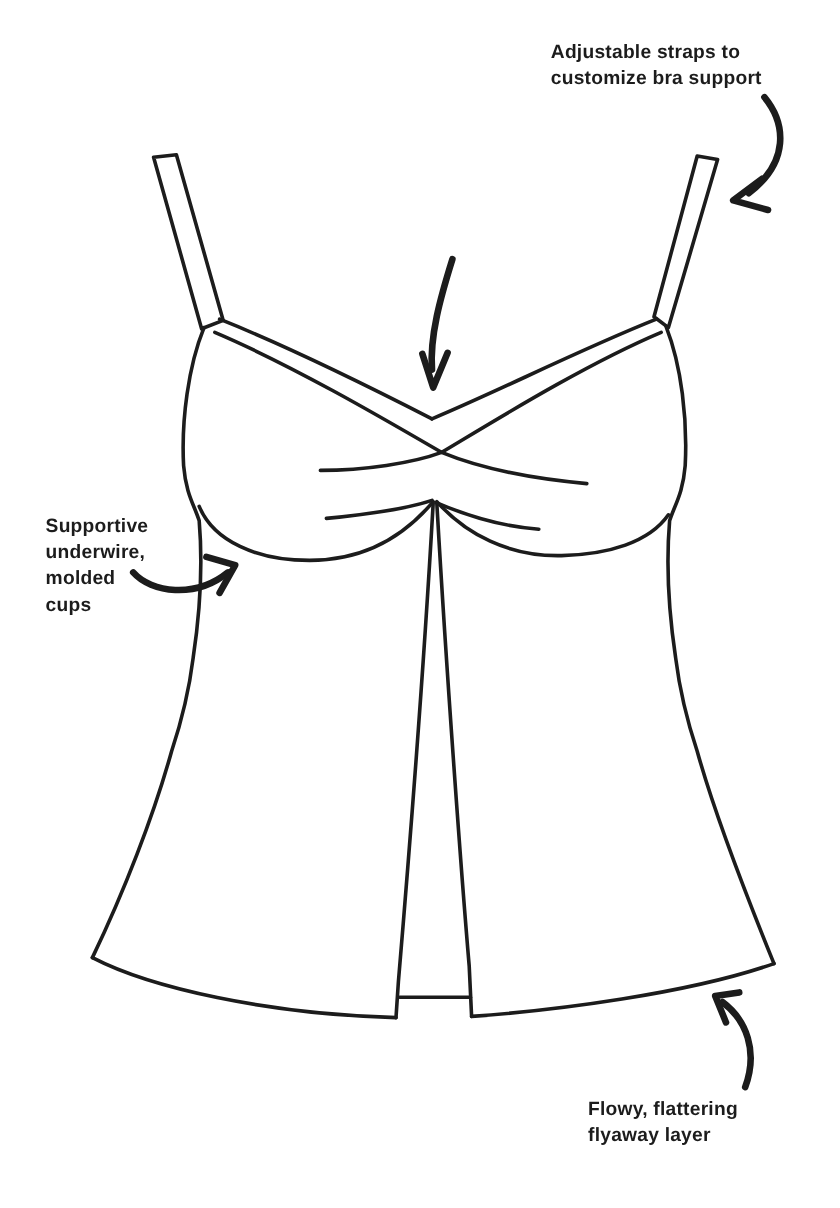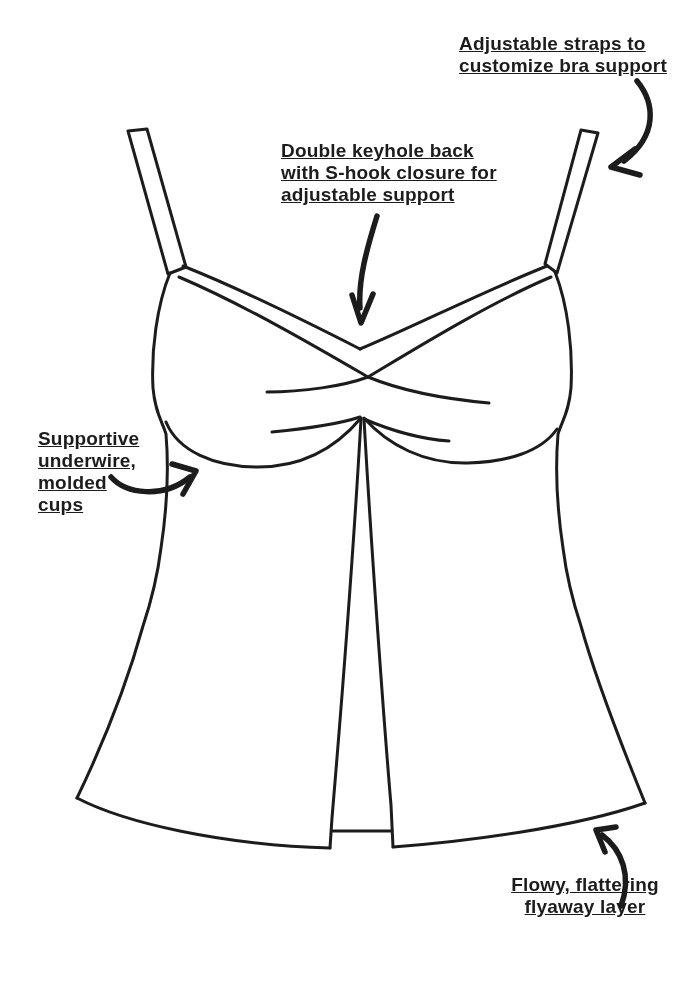--- a/index.html
+++ b/index.html
@@ -28,30 +28,29 @@
     stroke:var(--ink,#1c1c1c);
     stroke-linecap:round;
     stroke-linejoin:round;
   }
   .arrow .shaft{stroke-width:5.5;}
   .arrow .head{stroke-width:5.5;}
   .label{
     position:absolute;
     color:var(--ink,#1c1c1c);
     font-weight:bold;
-    font-size:19px;
+    font-size:16px;
     line-height:22px;
     letter-spacing:0.2px;
     white-space:pre-line;
-    text-decoration:underline;
   }
   .label-straps   {left:459px; top:33px;  width:220px;}
   .label-keyhole  {left:281px; top:140px; width:230px;}
   .label-underwire{left:38px;  top:404px; width:160px;margin-top:24px;}
-  .label-flyaway  {left:490px; top:874px; width:190px;text-align:center;}
+  .label-flyaway  {left:490px; top:914px; width:190px;}
 </style>
 </head>
 <body>
 
 <div class="stage" style="--ink: #1c1c1c; --paper: #ffffff;">
 
   <svg width="700" height="1007" viewBox="0 0 700 1007">
 
     <g class="garment">
 
@@ -101,23 +100,20 @@
 
     <g class="arrow">
       <path class="shaft" d="M621,906 C632,876 622,850 602,835"></path>
       <path class="head" d="M616,827 L596,830 L605,852"></path>
     </g>
   </svg>
 
   <div class="label label-straps">Adjustable straps to
 customize bra support</div>
 
-  <div class="label label-keyhole">Double keyhole back
-with S-hook closure for
-adjustable support</div>
 
   <div class="label label-underwire">Supportive
 underwire,
 molded
 cups</div>
 
   <div class="label label-flyaway">Flowy, flattering
 flyaway layer</div>
 
 </div>

